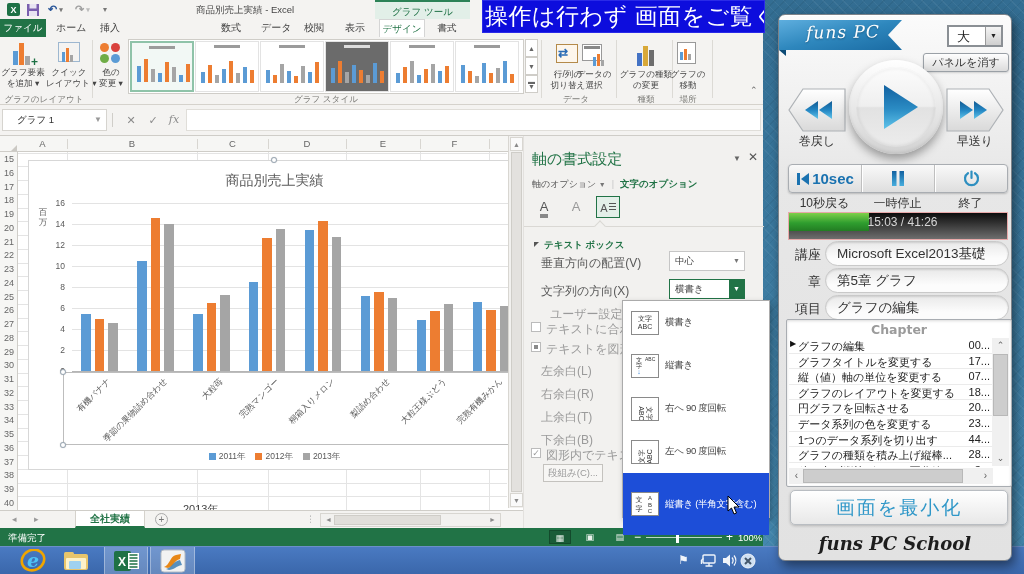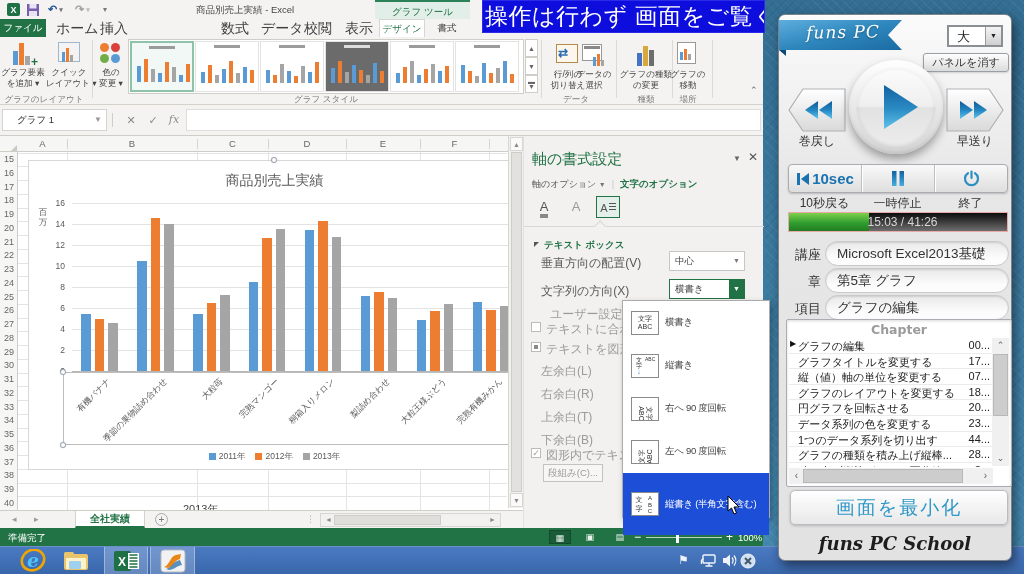--- a/index.html
+++ b/index.html
@@ -16,21 +16,21 @@
 
   
   #excel { left:0; top:0; width:763px; height:546px; background:#f4f3f1; }
   #titlebar { left:0; top:0; width:763px; height:19px; background:#f4f3f1; border-bottom:0; }
   .qat-icon { top:3px; height:13px; display:flex; align-items:center; color:#444; font-size:11px; }
   #win-title { left:196px; top:4px; font-size:9.5px; color:#454545; }
   #ctx-group { left:375px; top:0; width:95px; height:19px; background:#e2efe8; border-top:2px solid #2c8257; text-align:center; color:#1e7145; font-size:9.5px; padding-top:4px; }
   #tabrow { left:0; top:19px; width:763px; height:18px; background:#f4f3f1; }
   #ctx-tabbg { left:375px; top:19px; width:95px; height:18px; background:#e2efe8; }
   #tab-file { left:0; top:19px; width:46px; height:18px; background:#217346; color:#fff; text-align:center; line-height:18px; font-size:9.5px; }
-  .rtab { top:19px; height:18px; line-height:18px; font-size:14px; color:#3f3f3f; text-align:left; white-space:nowrap; }
+  .rtab { top:19px; height:18px; line-height:18px; font-size:10px; color:#3f3f3f; text-align:left; white-space:nowrap; }
   #tab-design { left:379px; top:19px; width:46px; height:18px; background:#fff; border:1px solid #d5d5d5; border-bottom:0; color:#217346; text-align:center; line-height:17px; font-size:9.5px; }
   #tab-format { left:426px; top:19px; width:42px; height:18px; line-height:18px; text-align:center; font-size:9.5px; color:#3f3f3f; }
 
   
   #ribbon { left:0; top:37px; width:763px; height:68px; background:#f4f3f1; border-bottom:1px solid #d5d2cc; }
   .rib-big { top:3px; width:46px; height:56px; text-align:center; font-size:8.6px; color:#444; line-height:10.5px; white-space:nowrap; }
   .rib-big .ric { margin:1px auto 2px; width:26px; height:24px; position:relative; }
   .grp-label { top:57px; font-size:8.6px; color:#7a7a76; text-align:center; white-space:nowrap; }
   .vsep { top:3px; width:1px; height:58px; background:#dcdad5; }
   .minibar { position:absolute; bottom:0; }
@@ -160,21 +160,21 @@
   #hide-btn { left:144px; top:38px; width:86px; height:19px; background:linear-gradient(#fefefe,#dcdcdc); border:1px solid #9aa0a6; border-radius:3px; font-size:11px; color:#333; text-align:center; line-height:17px; box-shadow:0 1px 2px rgba(0,0,0,.15); }
   .penta { top:73px; width:58px; height:44px; }
   .pb-label { top:118px; font-size:12px; color:#333; width:58px; text-align:center; }
   #play-btn { left:70px; top:45px; width:94px; height:94px; border-radius:50%; background:linear-gradient(#ffffff,#d2d2d2); box-shadow:0 5px 10px rgba(0,0,0,.35), inset 0 -2px 3px rgba(0,0,0,.08); }
   #play-inner { position:absolute; left:7px; top:7px; width:80px; height:80px; border-radius:50%; background:linear-gradient(#fcfcfc 0%, #efefef 49%, #e2e2e2 51%, #ececec 100%); box-shadow:inset 0 1px 2px rgba(255,255,255,.9), inset 0 0 4px rgba(0,0,0,.15); }
   #btnrow { left:9px; top:149px; width:220px; height:29px; background:linear-gradient(#f9f9f9,#dedede); border:1px solid #a9adb2; border-radius:4px; display:flex; box-shadow:0 1px 2px rgba(0,0,0,.2); }
   .brcell { flex:1; position:relative; display:flex; align-items:center; justify-content:center; }
   .brcell + .brcell { border-left:1px solid #bfbfbf; box-shadow:inset 1px 0 0 #fff; }
   .br-label { top:180px; font-size:12px; color:#333; text-align:center; }
   #tensec { color:#1a72b0; font-weight:bold; font-size:15px; letter-spacing:0; }
-  #progress { left:9px; top:197px; width:220px; height:20px; border:1px solid #e8a9a9; background:linear-gradient(#0c0c0c,#6e6e6e); }
+  #progress { left:9px; top:197px; width:220px; height:28px; border:1px solid #e8a9a9; background:linear-gradient(#0c0c0c,#6e6e6e); }
   #prog-fill { position:absolute; left:0; top:0; height:18px; width:36.5%; background:linear-gradient(#7fd04a,#2f9e2f 55%,#237c23); }
   #prog-text { position:absolute; left:36%; top:2px; text-align:left; color:#d6d6d6; font-size:12px; white-space:nowrap; }
   .fld-lab { left:0; width:42px; text-align:right; font-size:13px; color:#333; }
   .fld-pill { left:46px; width:184px; height:25px; border-radius:13px; border:1px solid #c9c9c9; background:linear-gradient(#e9e9e9,#fcfcfc 70%); box-shadow:inset 0 1px 2px rgba(0,0,0,.12); font-size:13.5px; color:#333; line-height:23px; padding-left:11px; white-space:nowrap; overflow:hidden; }
   #chapterbox { left:7px; top:304px; width:226px; height:168px; background:#fff; border:1px solid #a9adb2; border-radius:2px; box-shadow:inset 0 1px 3px rgba(0,0,0,.15); }
   #chap-hdr { top:2px; left:0; width:100%; text-align:center; color:#9b9b9b; font-weight:bold; font-size:12.5px; font-family:"DejaVu Sans", sans-serif; }
   #chap-list { position:absolute; left:2px; top:18px; width:204px; height:129px; overflow:hidden; }
   .chrow { position:relative; height:15.6px; border-bottom:1px solid #ebebeb; font-size:11px; color:#222; white-space:nowrap; }
   .chrow .ti { position:absolute; left:9px; top:1px; }
   .chrow .cur { position:absolute; left:1px; top:1px; font-size:8px; color:#111; }

